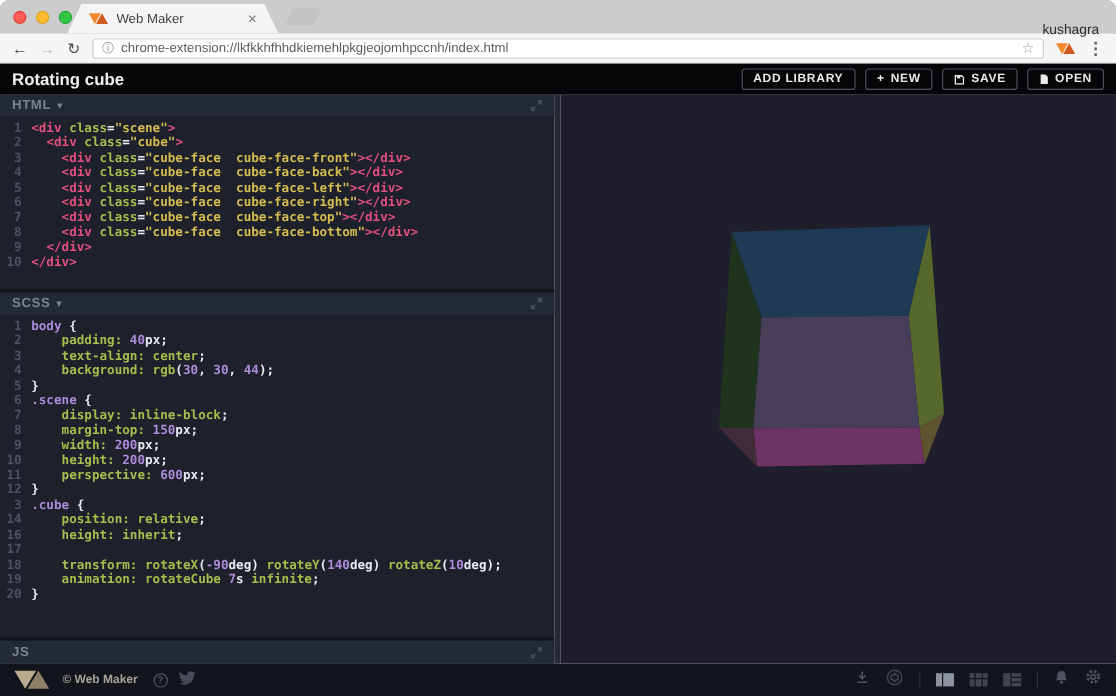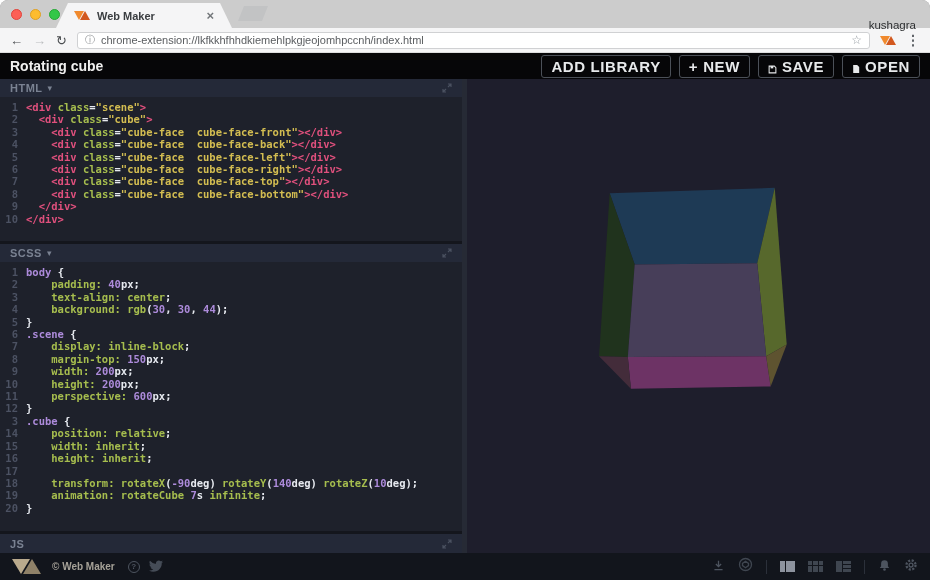--- a/index.html
+++ b/index.html
@@ -9,21 +9,21 @@
 
   
   .tabstrip { height:28px; background:#cccccc; position:relative; flex:none; }
   .traffic { position:absolute; left:11px; top:9px; display:flex; gap:8px; }
   .light { width:11px; height:11px; border-radius:50%; }
   .light.red { background:#fc5f56; border:1px solid #e0443c; }
   .light.yellow { background:#fdbc2f; border:1px solid #dea024; }
   .light.green { background:#33c748; border:1px solid #24a833; }
   .tab { position:absolute; left:56px; top:3px; width:176px; height:25px; background:#f5f5f6;
          clip-path:polygon(12px 0, calc(100% - 12px) 0, 100% 100%, 0 100%);
-         display:flex; align-items:center; padding:0 18px; gap:7px;font-weight:bold; }
+         display:flex; align-items:center; padding:0 18px; gap:7px; }
   .tab-title { font-size:11px; color:#3a3d40; flex:1; white-space:nowrap; overflow:hidden; }
   .tab-close { font-size:13px; color:#72767a; line-height:1; }
   .newtab { position:absolute; left:238px; top:6px; width:30px; height:15px; background:#c2c3c4;
             clip-path:polygon(20% 0, 100% 0, 80% 100%, 0 100%); }
   .user-label { position:absolute; right:14px; top:19px; font-size:11.5px; color:#2c2e30; }
 
   
   .wm-logo { display:inline-flex; align-items:flex-start; }
   .wm-logo .t-down { width:0; height:0; border-left:5px solid transparent; border-right:5px solid transparent; }
   .wm-logo .t-up   { width:0; height:0; border-left:5px solid transparent; border-right:5px solid transparent; margin-left:-4px; align-self:flex-end; }
@@ -42,22 +42,22 @@
   .info-ic { font-size:10px; color:#8a8d90; }
   .url-text { font-size:11px; color:#5a5d60; white-space:nowrap; overflow:hidden; flex:1; }
   .star-ic { font-size:12px; color:#9aa0a6; }
   .menu-dots { font-size:14px; color:#5f6368; font-weight:bold; }
 
   
   .apptoolbar { height:26px; background:#060608; display:flex; align-items:center; padding:0 10px; flex:none; }
   .app-title { color:#efefef; font-size:14px; font-weight:bold; }
   .tb-btns { margin-left:auto; display:flex; gap:8px; }
   .tb-btn { background:transparent; border:1px solid #4b5058; border-radius:3px; color:#e7e9eb;
-            font-family:"Liberation Sans",sans-serif; font-size:15px; font-weight:bold; letter-spacing:.6px;
-            padding:3px 9px; display:flex; align-items:flex-end; gap:5px; line-height:1; cursor:pointer; }
+            font-family:"Liberation Sans",sans-serif; font-size:10px; font-weight:bold; letter-spacing:.6px;
+            padding:3px 9px; display:flex; align-items:center; gap:5px; line-height:1; cursor:pointer; }
   .tb-btn svg { display:block; }
 
   
   .main { flex:1; display:flex; min-height:0; }
   .editors { width:462px; flex:none; display:flex; flex-direction:column; background:#1e212b; }
   .pane-head { height:18px; background:#242938; display:flex; align-items:center; padding:0 10px; gap:5px; flex:none; }
   .pane-label { color:#7a8292; font-size:11px; font-weight:bold; letter-spacing:.5px; }
   .chev { color:#7a8292; font-size:9px; line-height:1; }
   .expand { margin-left:auto; display:flex; }
   .pane-html { height:162px; flex:none; display:flex; flex-direction:column; }
@@ -210,21 +210,20 @@
             <div class="cl"><span class="ln">5</span><span class="lc"><span class="tk-pun">}</span></span></div>
             <div class="cl"><span class="ln">6</span><span class="lc"><span class="tk-sel">.scene</span><span class="tk-pln"> </span><span class="tk-pun">{</span></span></div>
             <div class="cl"><span class="ln">7</span><span class="lc"><span class="tk-pln">    </span><span class="tk-prop">display</span><span class="tk-prop">:</span><span class="tk-pln"> </span><span class="tk-val">inline-block</span><span class="tk-pun">;</span></span></div>
             <div class="cl"><span class="ln">8</span><span class="lc"><span class="tk-pln">    </span><span class="tk-prop">margin-top</span><span class="tk-prop">:</span><span class="tk-pln"> </span><span class="tk-num">150</span><span class="tk-unit">px</span><span class="tk-pun">;</span></span></div>
             <div class="cl"><span class="ln">9</span><span class="lc"><span class="tk-pln">    </span><span class="tk-prop">width</span><span class="tk-prop">:</span><span class="tk-pln"> </span><span class="tk-num">200</span><span class="tk-unit">px</span><span class="tk-pun">;</span></span></div>
             <div class="cl"><span class="ln">10</span><span class="lc"><span class="tk-pln">    </span><span class="tk-prop">height</span><span class="tk-prop">:</span><span class="tk-pln"> </span><span class="tk-num">200</span><span class="tk-unit">px</span><span class="tk-pun">;</span></span></div>
             <div class="cl"><span class="ln">11</span><span class="lc"><span class="tk-pln">    </span><span class="tk-prop">perspective</span><span class="tk-prop">:</span><span class="tk-pln"> </span><span class="tk-num">600</span><span class="tk-unit">px</span><span class="tk-pun">;</span></span></div>
             <div class="cl"><span class="ln">12</span><span class="lc"><span class="tk-pun">}</span></span></div>
             <div class="cl"><span class="ln">3</span><span class="lc"><span class="tk-sel">.cube</span><span class="tk-pln"> </span><span class="tk-pun">{</span></span></div>
             <div class="cl"><span class="ln">14</span><span class="lc"><span class="tk-pln">    </span><span class="tk-prop">position</span><span class="tk-prop">:</span><span class="tk-pln"> </span><span class="tk-val">relative</span><span class="tk-pun">;</span></span></div>
-            <div class="cl"><span class="ln">15</span><span class="lc"><span class="tk-pln">    </span><span class="tk-prop">width</span><span class="tk-prop">:</span><span class="tk-pln"> </span><span class="tk-val">inherit</span><span class="tk-pun">;</span></span></div>
             <div class="cl"><span class="ln">16</span><span class="lc"><span class="tk-pln">    </span><span class="tk-prop">height</span><span class="tk-prop">:</span><span class="tk-pln"> </span><span class="tk-val">inherit</span><span class="tk-pun">;</span></span></div>
             <div class="cl"><span class="ln">17</span></div>
             <div class="cl"><span class="ln">18</span><span class="lc"><span class="tk-pln">    </span><span class="tk-prop">transform</span><span class="tk-prop">:</span><span class="tk-pln"> </span><span class="tk-val">rotateX</span><span class="tk-pun">(</span><span class="tk-num">-90</span><span class="tk-unit">deg</span><span class="tk-pun">)</span><span class="tk-pln"> </span><span class="tk-val">rotateY</span><span class="tk-pun">(</span><span class="tk-num">140</span><span class="tk-unit">deg</span><span class="tk-pun">)</span><span class="tk-pln"> </span><span class="tk-val">rotateZ</span><span class="tk-pun">(</span><span class="tk-num">10</span><span class="tk-unit">deg</span><span class="tk-pun">)</span><span class="tk-pun">;</span></span></div>
             <div class="cl"><span class="ln">19</span><span class="lc"><span class="tk-pln">    </span><span class="tk-prop">animation</span><span class="tk-prop">:</span><span class="tk-pln"> </span><span class="tk-val">rotateCube</span><span class="tk-pln"> </span><span class="tk-num">7</span><span class="tk-unit">s</span><span class="tk-pln"> </span><span class="tk-val">infinite</span><span class="tk-pun">;</span></span></div>
             <div class="cl"><span class="ln">20</span><span class="lc"><span class="tk-pun">}</span></span></div>
           </div>
       </section>
 
       <div class="hdivider"></div>
 

